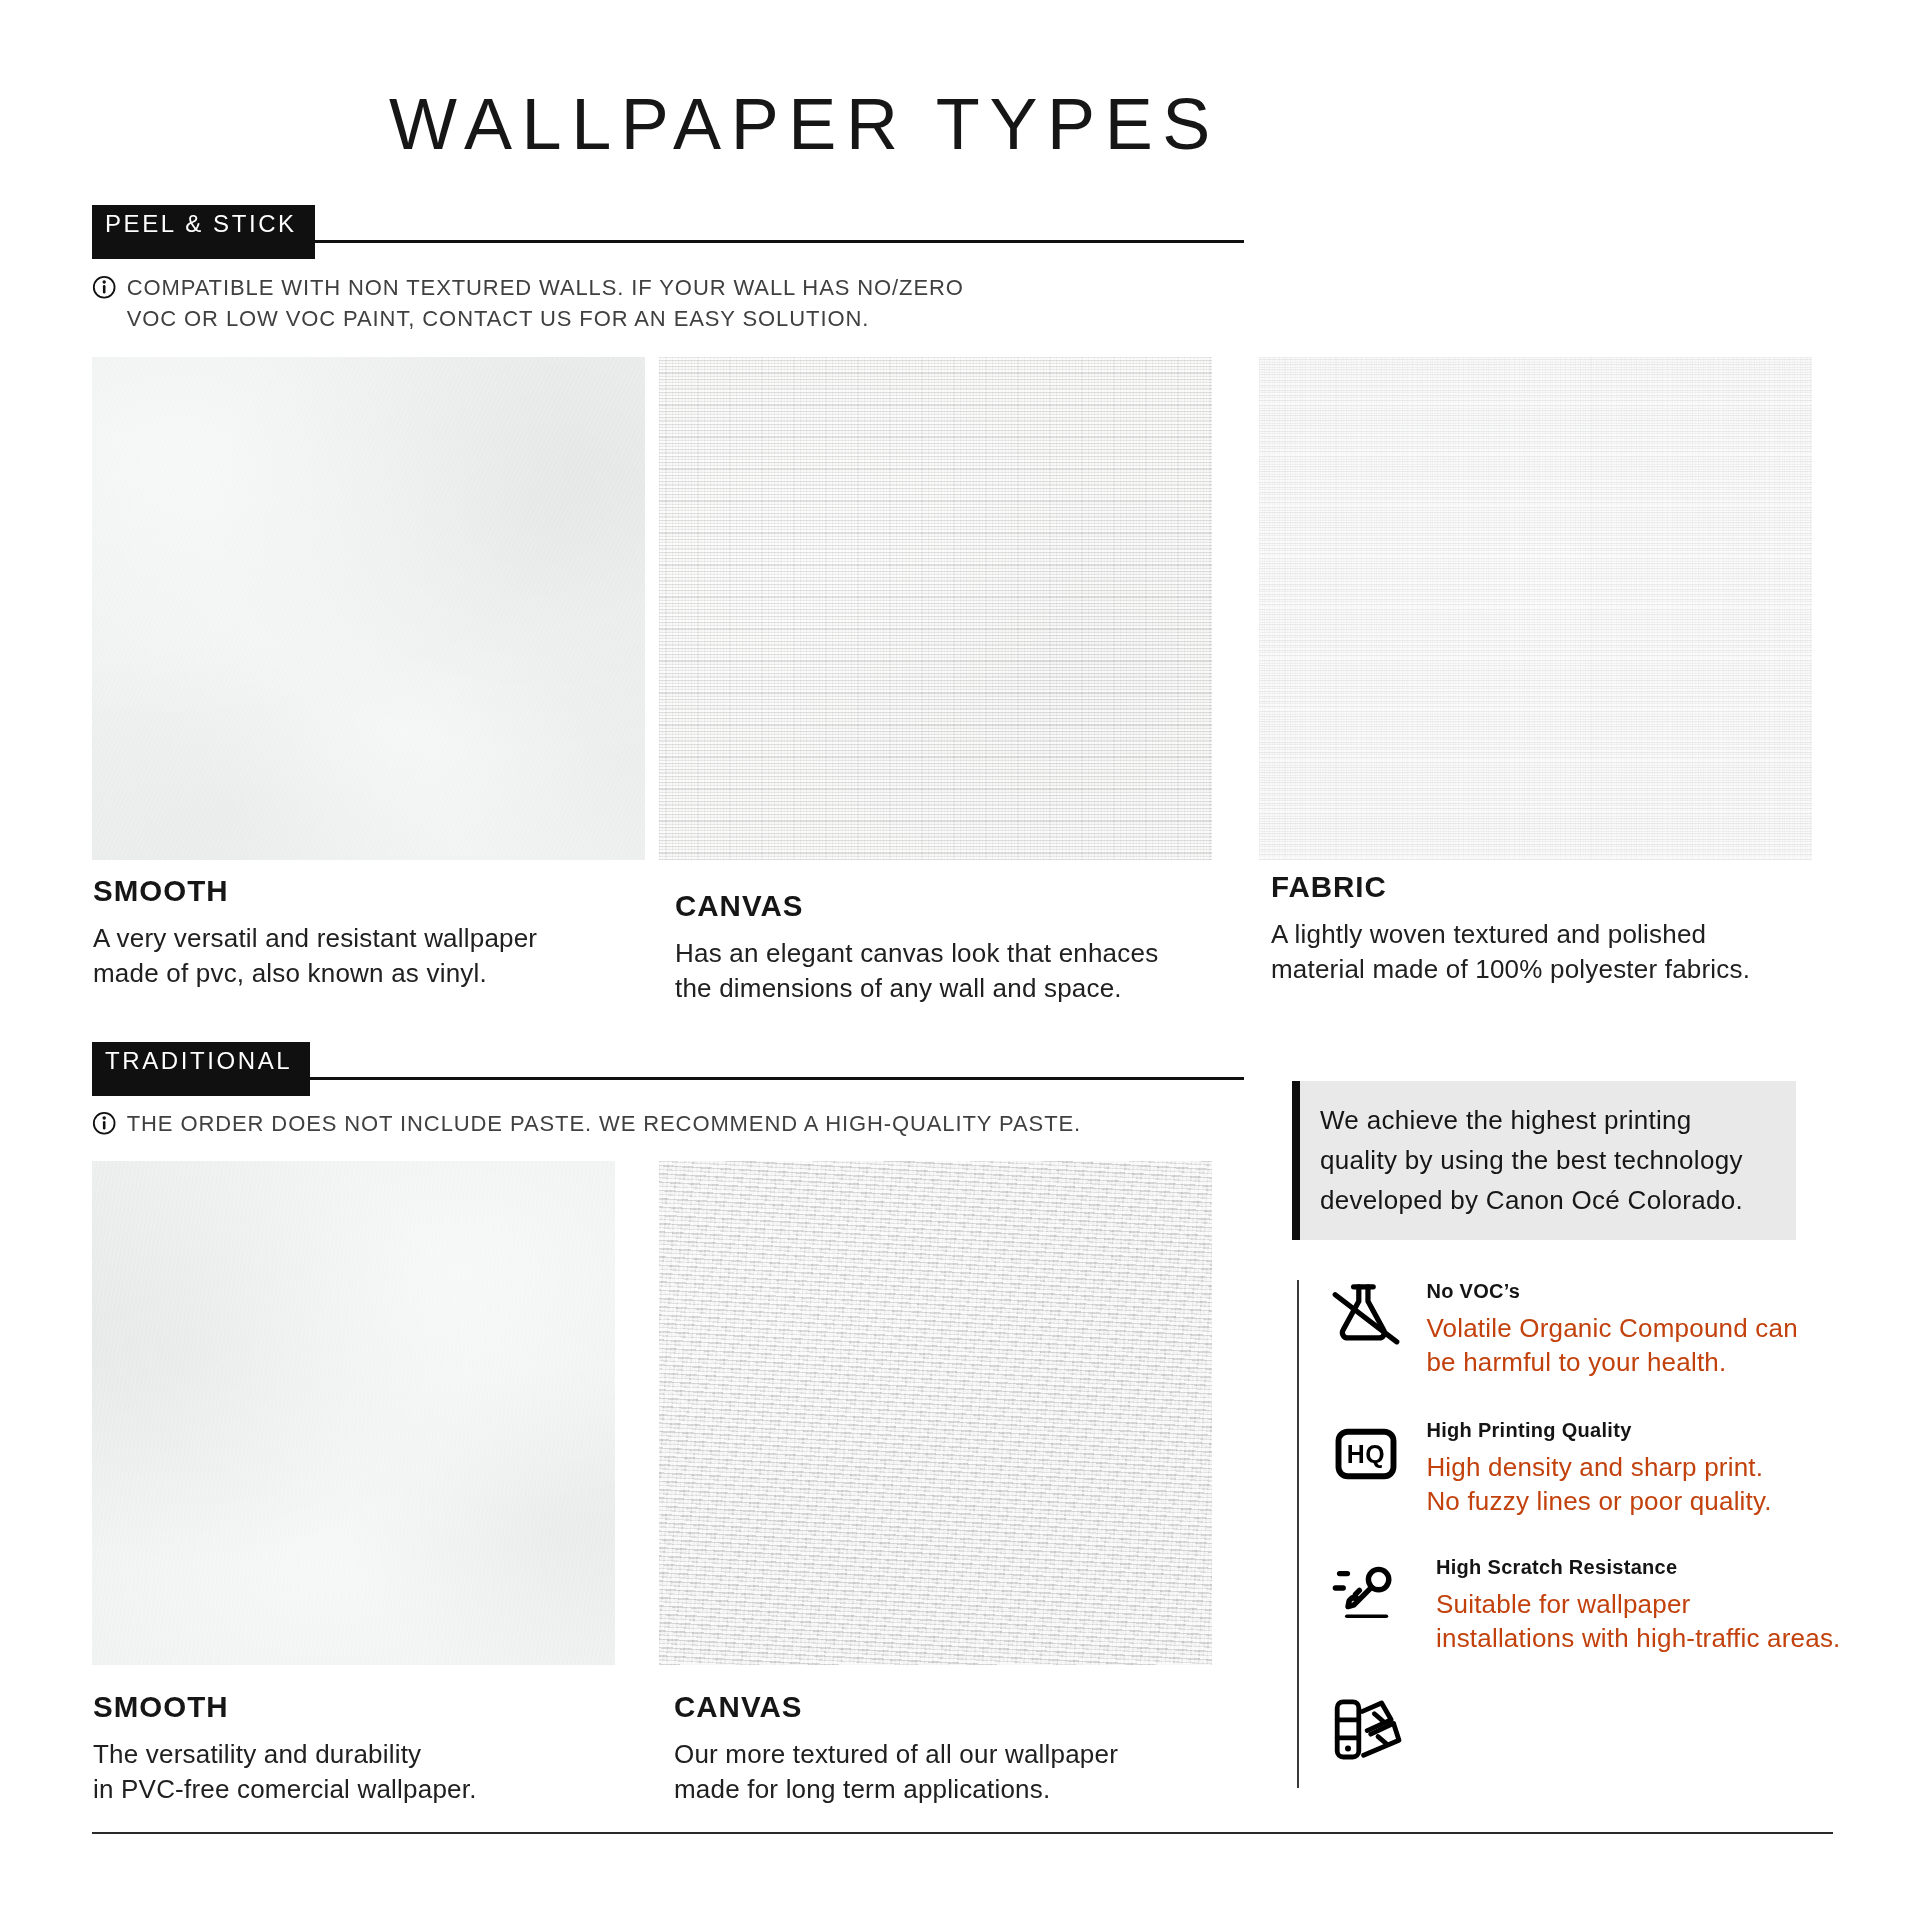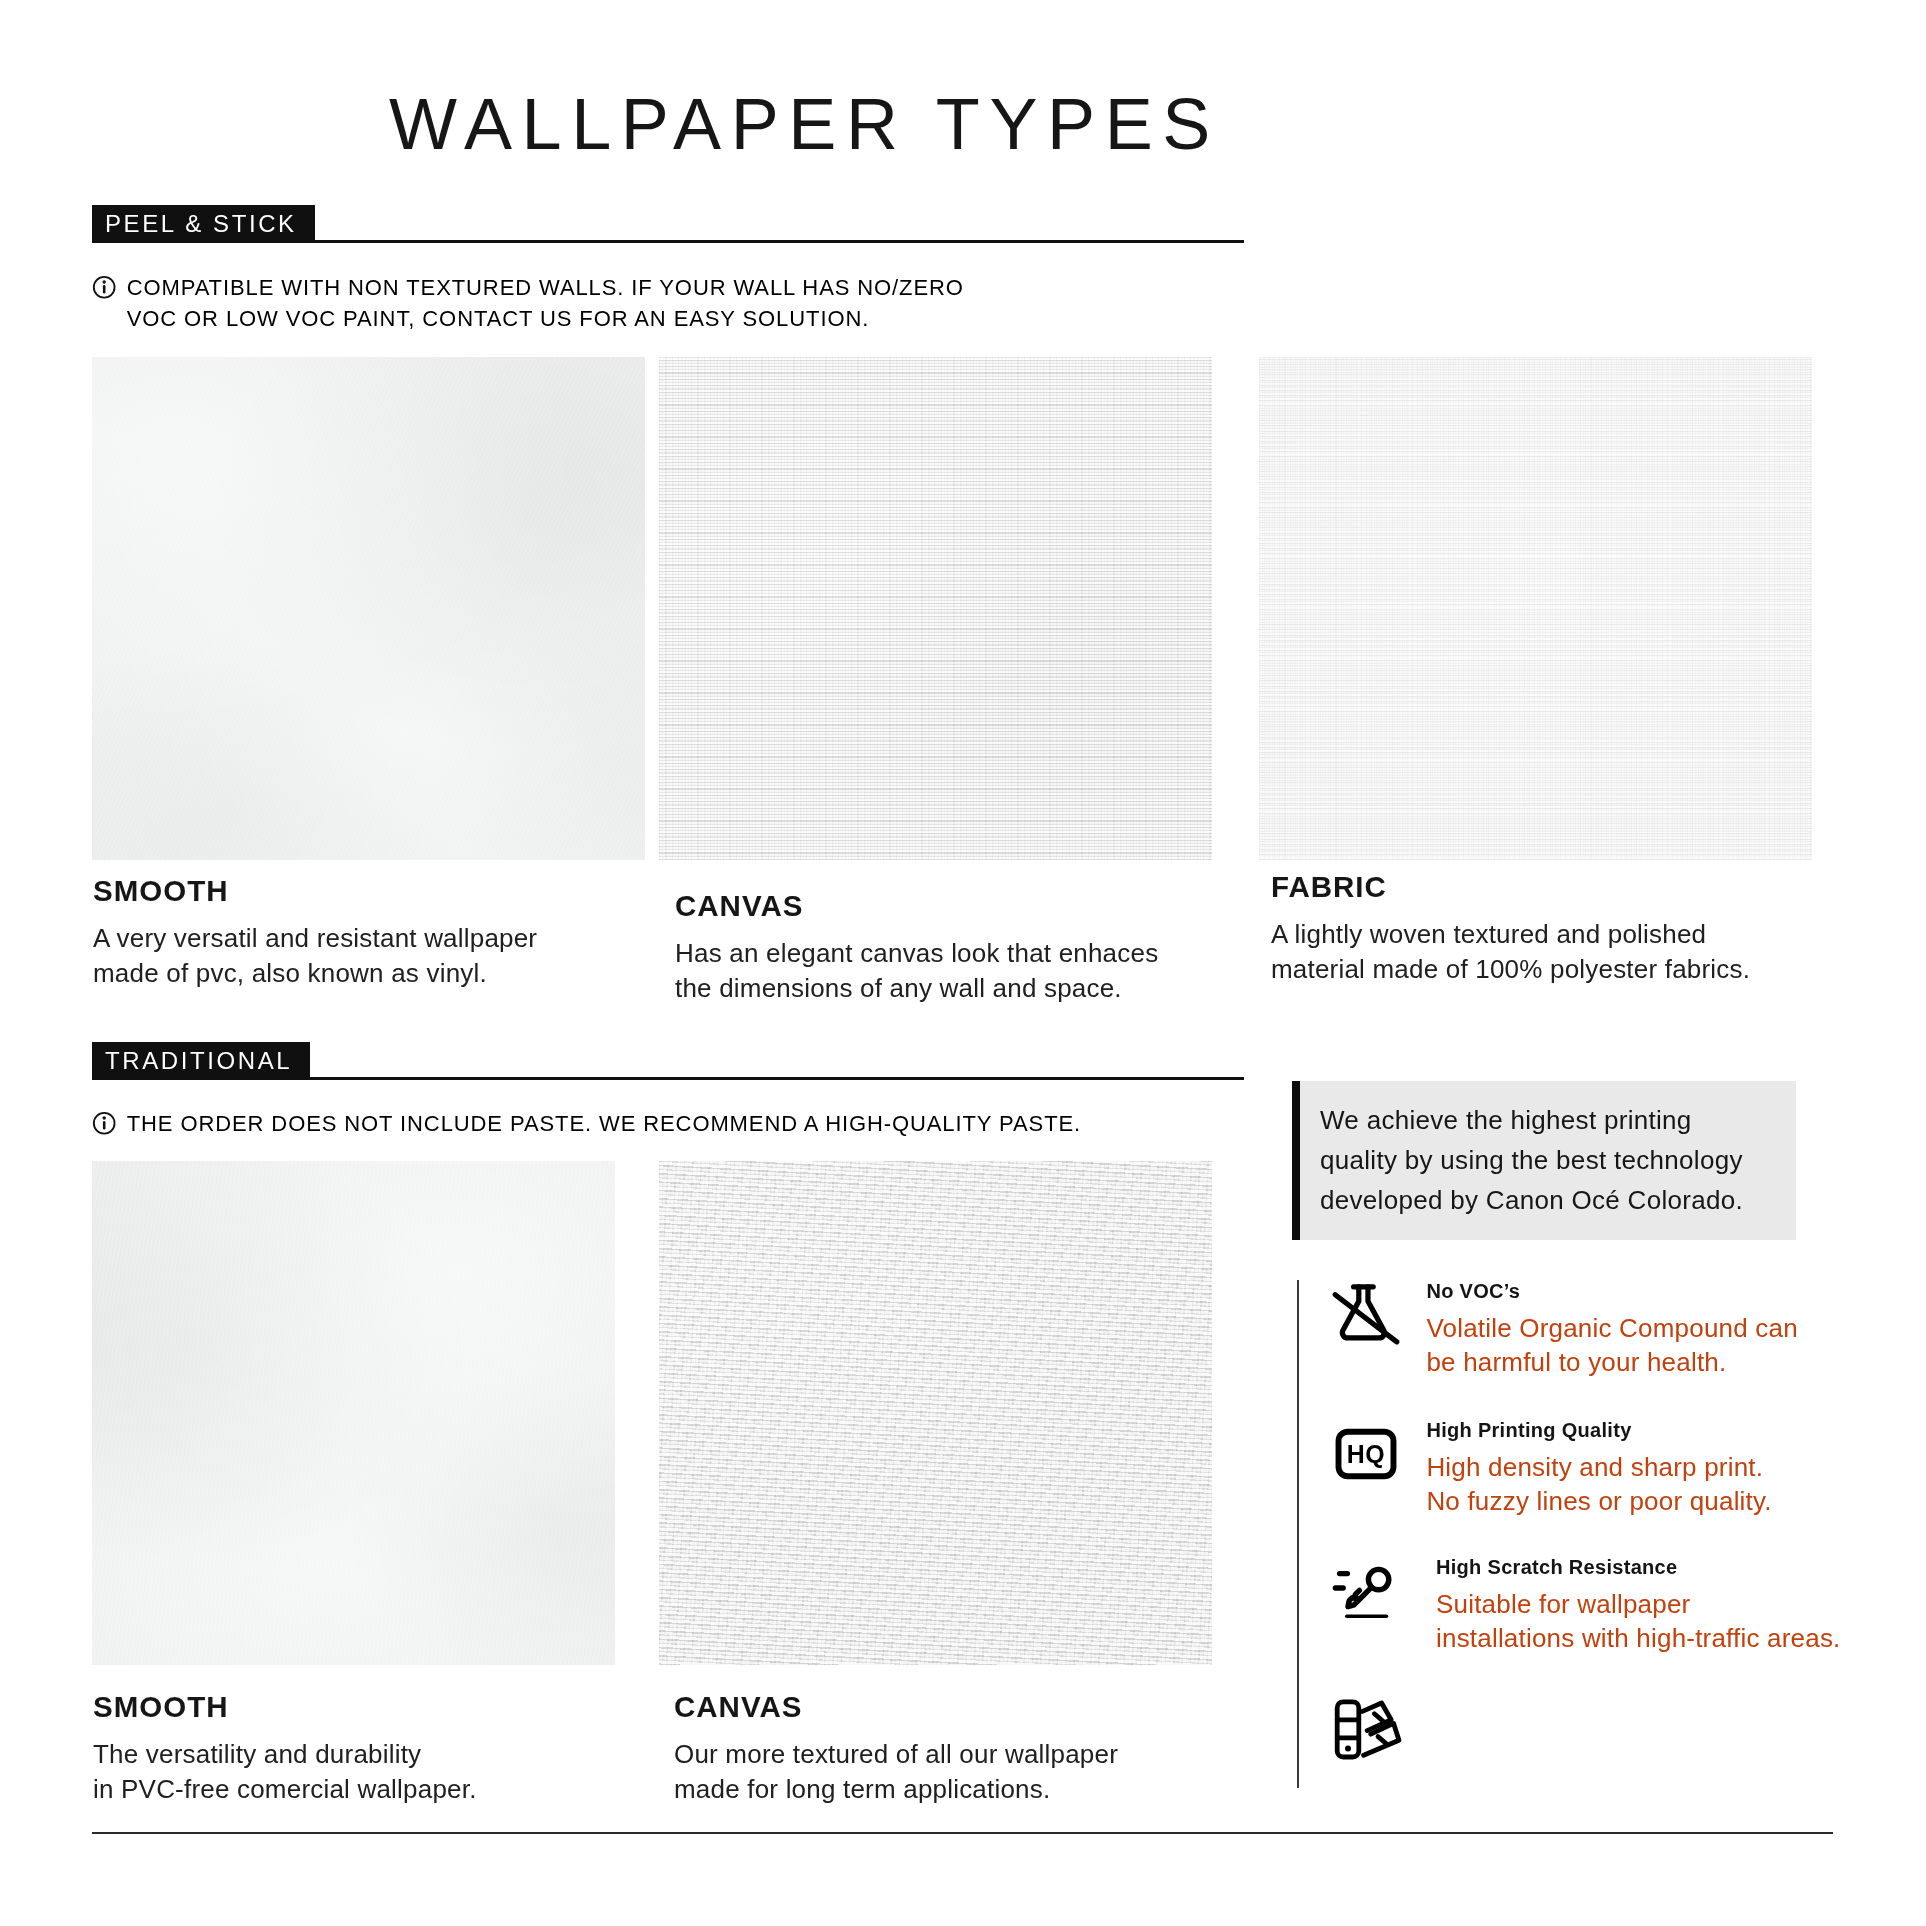--- a/index.html
+++ b/index.html
@@ -30,21 +30,21 @@
   
   .section-label {
     position: absolute;
     height: 38px;
     background: #101010;
     color: #ffffff;
     font-size: 24px;
     font-weight: 500;
     letter-spacing: 2.6px;
     line-height: 38px;
-    padding: 0 18px 0 13px;
+    padding: 0 18px 16px 13px;
     white-space: nowrap;
   }
   .label-peel { left: 92px; top: 205px; }
   .label-trad { left: 92px; top: 1042px; }
   .section-rule {
     position: absolute;
     height: 3.2px;
     background: #101010;
   }
   .rule-peel { left: 92px; top: 240px; width: 1152px; }
@@ -52,21 +52,21 @@
 
   
   .note {
     position: absolute;
     display: flex;
     align-items: flex-start;
     gap: 10.3px;
     font-size: 22px;
     line-height: 31px;
     letter-spacing: 0.9px;
-    color: #000000;
+    color: #404040;
   }
   .note-1 { left: 92px; top: 272px; }
   .note-2 { left: 92px; top: 1108px; }
   .note .txt { white-space: pre-line; }
   .info-icon-svg { margin-top: 3.2px; flex: 0 0 auto; }
 
   
   .swatch { position: absolute; }
 
   .tex-smooth-a {

